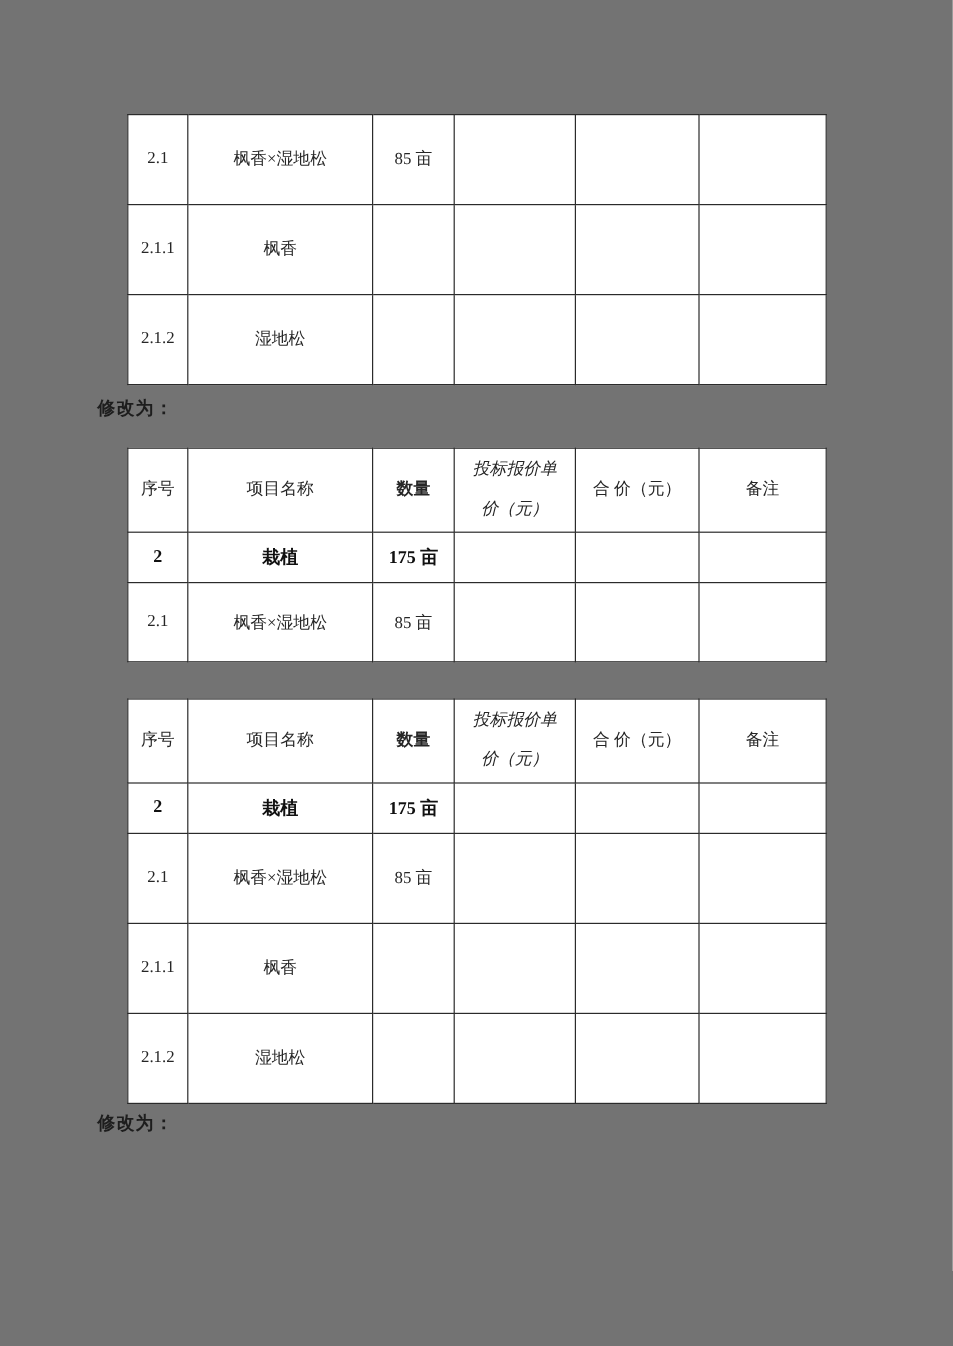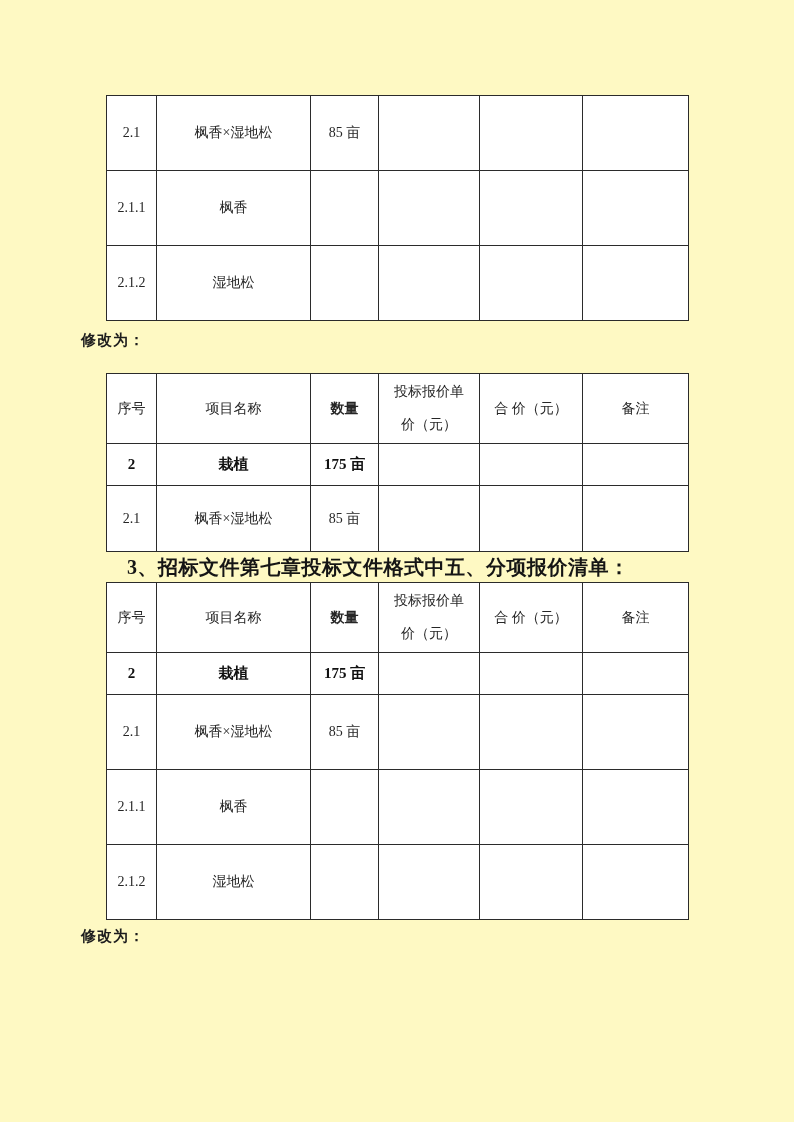--- a/index.html
+++ b/index.html
@@ -1,19 +1,19 @@
 <!DOCTYPE html>
 <html><head>
 <meta charset="utf-8">
 <style>
   html,body{margin:0;padding:0;background:#e9e9e9;}
   .page{
     position:relative;
     width:794px;height:1122px;
-    background:#fef9c3;
+    background:#737373;
     margin:0 auto;
     font-family:"Liberation Serif","DejaVu Serif",serif;
     color:#262626;
     overflow:hidden;
   }
   table.doc-table{
     position:absolute;
     border-collapse:collapse;
     table-layout:fixed;
     width:582px;
@@ -24,21 +24,21 @@
     text-align:center;
     vertical-align:middle;
     font-size:14px;
     font-weight:normal;
     padding:2px 3px;
     overflow:hidden;
     color:#262626;
   }
   
   .doc-table th{line-height:1.5;}
-  .doc-table th.wrap{white-space:pre-line;line-height:2.3;}
+  .doc-table th.wrap{white-space:pre-line;line-height:2.3;font-style:italic;}
   .doc-table th:nth-child(3){font-weight:bold;}
   
   .doc-table tr.bold-row td{
     font-weight:bold;
     font-size:15px;
     color:#111111;
   }
   
   #table1 tbody tr{height:75px;}
   #table2 thead tr,#table3 thead tr{height:70px;}
@@ -146,21 +146,20 @@
           <td>2.1</td>
           <td>枫香×湿地松</td>
           <td>85 亩</td>
           <td></td>
           <td></td>
           <td></td>
         </tr>
       </tbody>
   </table>
 
-  <div class="section-heading">3、招标文件第七章投标文件格式中五、分项报价清单：</div>
 
   <table class="doc-table" id="table3">
     <colgroup>
       <col style="width:50px">
         <col style="width:154px">
         <col style="width:68px">
       <col style="width:101px">
         <col style="width:103px">
         <col style="width:106px">
     </colgroup>

